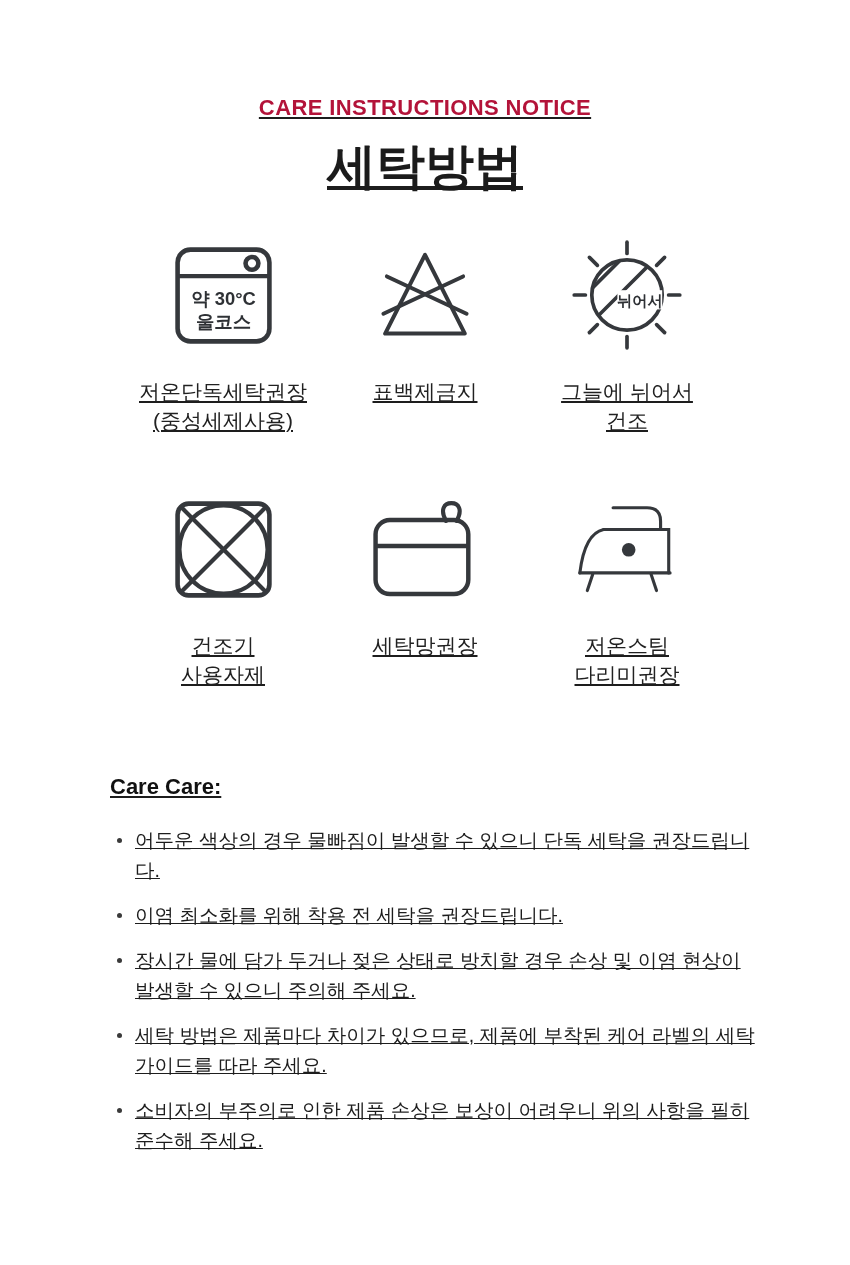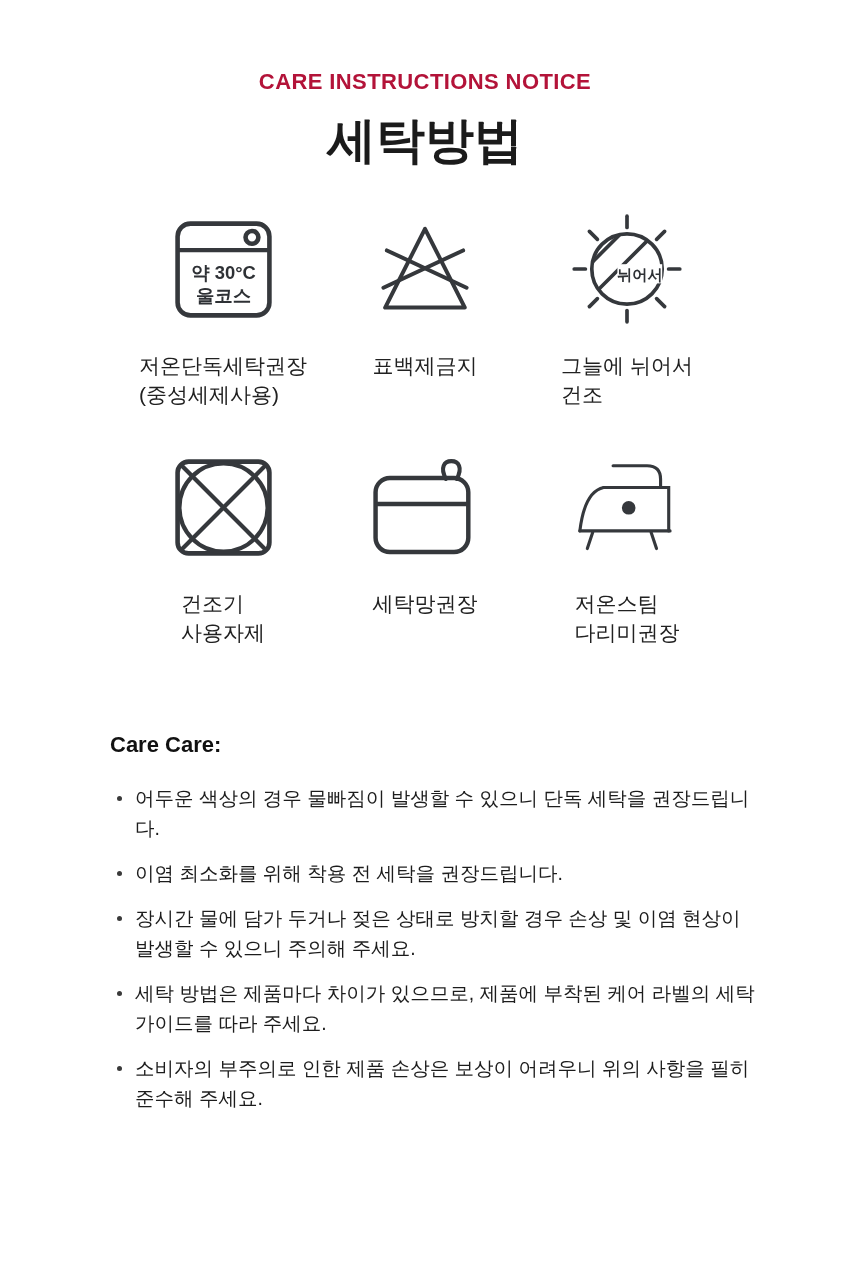--- a/index.html
+++ b/index.html
@@ -4,21 +4,21 @@
 <style>
   * { margin: 0; padding: 0; box-sizing: border-box; }
   html, body { background: #ffffff; }
   body {
     width: 850px;
     height: 1265px;
     font-family: "Liberation Sans", "DejaVu Sans", sans-serif;
     color: #1d1d1d;
     overflow: hidden;
   }
-  .page { width: 850px; padding-top: 68px; }
+  .page { width: 850px; padding-top: 94px; text-decoration: underline; }
 
   .eyebrow {
     text-align: center;
     font-size: 22px;
     font-weight: 700;
     letter-spacing: 0.4px;
     color: #b31339;
     line-height: 28px;
   }
   .main-title {
@@ -28,32 +28,33 @@
     color: #1b1b1b;
     line-height: 58px;
     margin-top: 15px;
   }
 
   .icon-grid {
     width: 606px;
     margin: 46px auto 0 auto;
     display: grid;
     grid-template-columns: repeat(3, 202px);
-    row-gap: 44px;
+    row-gap: 60px;
   }
   .cell { display: flex; flex-direction: column; align-items: center; }
   .icon-box {
     height: 108px;
     display: flex;
     align-items: center;
     justify-content: center;
     margin-bottom: 28px;
   }
   .icon-box svg { display: block; }
   .icon-label {
+    text-align: center;
     font-size: 21px;
     line-height: 29px;
     color: #212121;
     font-weight: 400;
   }
   .sym { stroke: #35383c; stroke-width: 4.6; fill: none; stroke-linecap: round; }
   .sym-sq { stroke: #35383c; stroke-width: 5; fill: none; }
   .sym-fill { fill: #35383c; stroke: none; }
   .sym-txt {
     fill: #2e3135;

